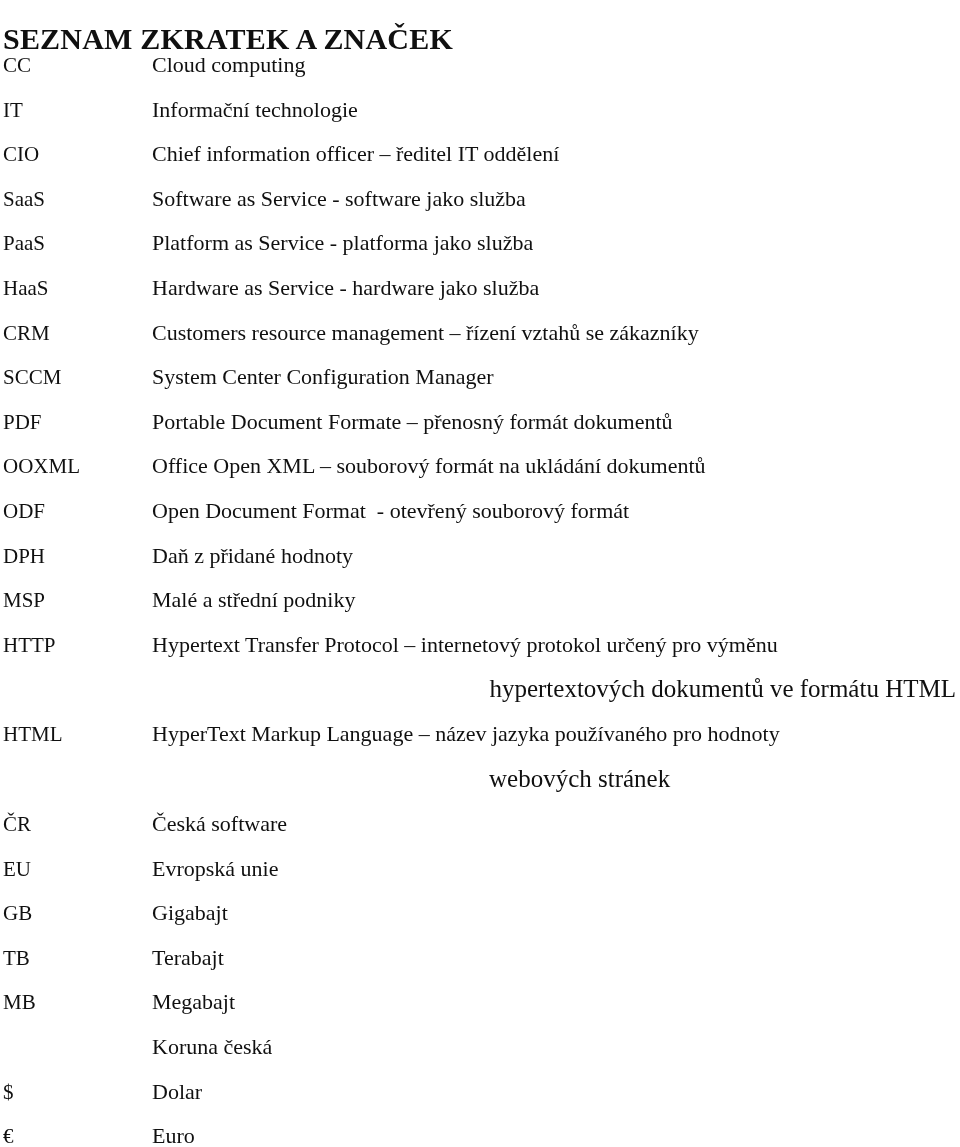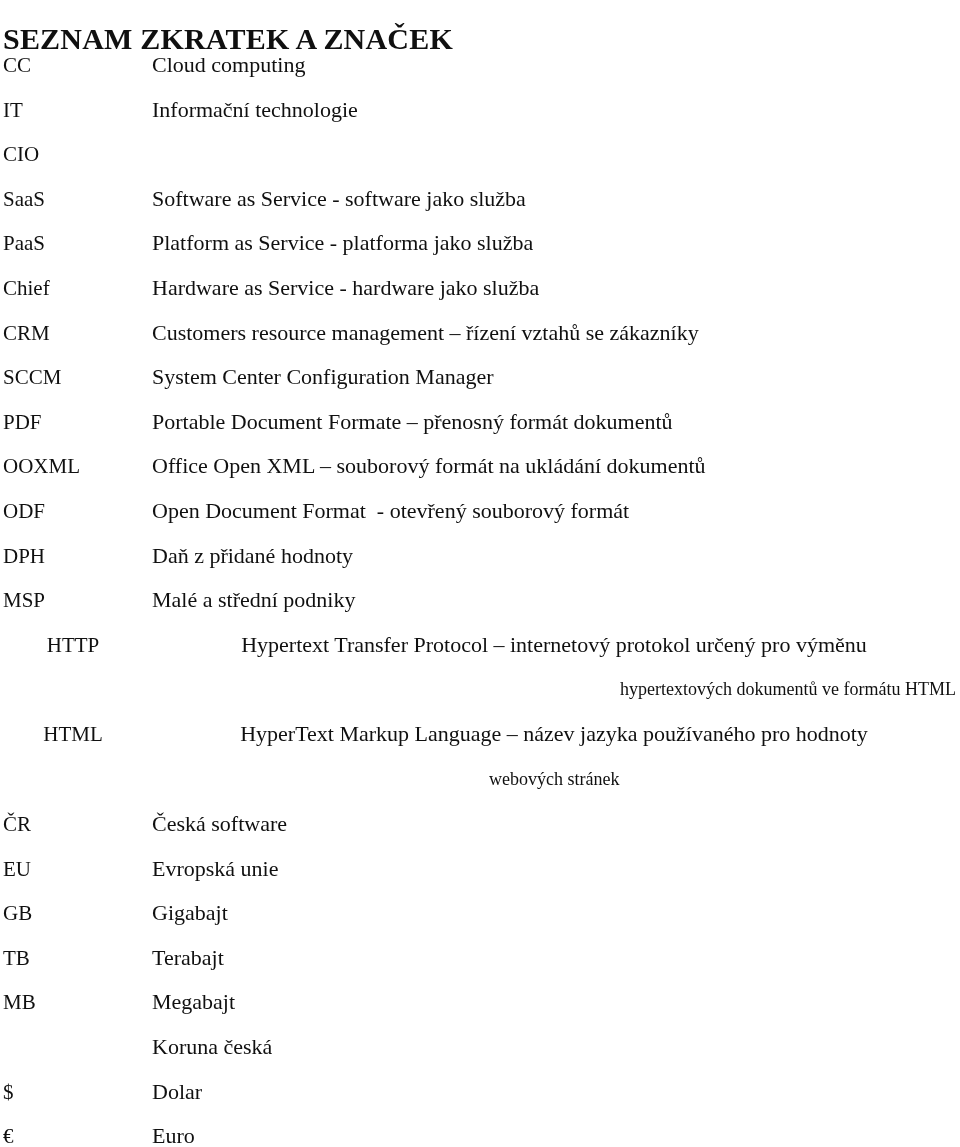--- a/index.html
+++ b/index.html
@@ -70,26 +70,25 @@
     top: 0;
     right: 4px;
     font-size: 22px;
     line-height: 38px;
     white-space: pre-wrap;
   }
 
   
   .abbrev-row.two-line {
     height: 89.2px;
-    text-align: center;
   }
   .cont-line {
     position: absolute;
     top: 44.6px;
-    font-size: 18px;
+    font-size: 25px;
     line-height: 38px;
     white-space: nowrap;
   }
   .cont-line.align-right {
     right: 4px;
   }
   .cont-line.align-mid {
     left: 489px;
   }
 
@@ -109,31 +108,32 @@
       <div class="abbrev-row">
         <span class="abbrev-term">CC</span>
         <span class="abbrev-def">Cloud computing</span>
       </div>
       <div class="abbrev-row">
         <span class="abbrev-term">IT</span>
         <span class="abbrev-def">Informační technologie</span>
       </div>
       <div class="abbrev-row">
         <span class="abbrev-term">CIO</span>
+        <span class="abbrev-def">Chief information officer – ředitel IT oddělení</span>
       </div>
       <div class="abbrev-row">
         <span class="abbrev-term">SaaS</span>
         <span class="abbrev-def">Software as Service - software jako služba</span>
       </div>
       <div class="abbrev-row">
         <span class="abbrev-term">PaaS</span>
         <span class="abbrev-def">Platform as Service - platforma jako služba</span>
       </div>
       <div class="abbrev-row">
-        <span class="abbrev-term">Chief</span>
+        <span class="abbrev-term">HaaS</span>
         <span class="abbrev-def">Hardware as Service - hardware jako služba</span>
       </div>
       <div class="abbrev-row">
         <span class="abbrev-term">CRM</span>
         <span class="abbrev-def">Customers resource management – řízení vztahů se zákazníky</span>
       </div>
       <div class="abbrev-row">
         <span class="abbrev-term">SCCM</span>
         <span class="abbrev-def">System Center Configuration Manager</span>
       </div>

